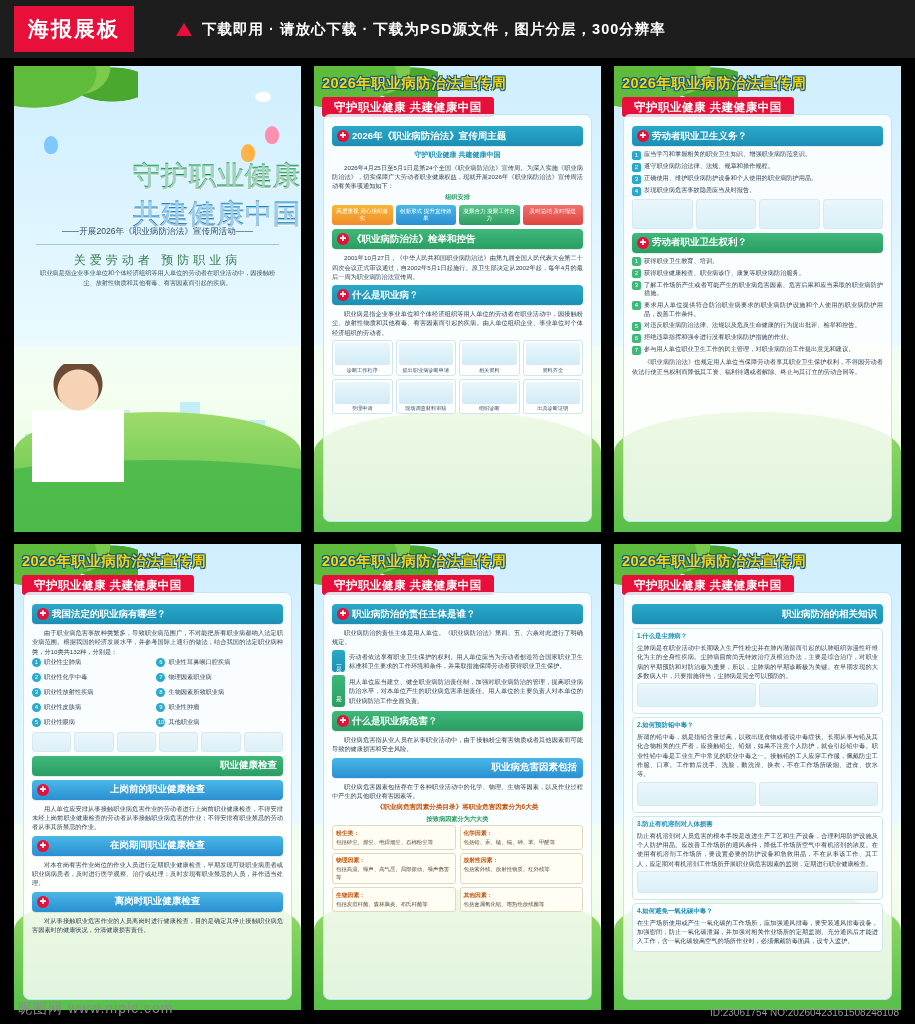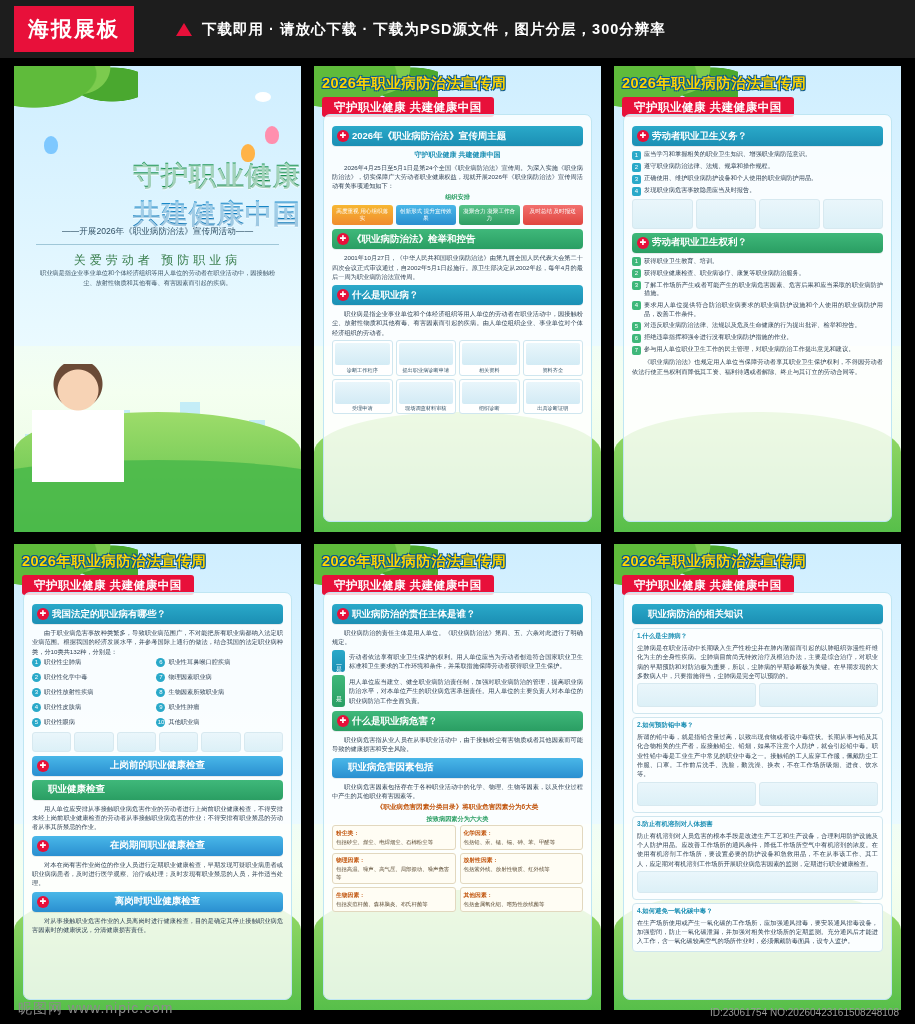--- a/index.html
+++ b/index.html
@@ -78,21 +78,21 @@
     font-size:9.5px; font-weight:bold; padding:3.5px 6px 3.5px 20px;
     position:relative; margin:4px 0 4px;
     box-shadow:0 1px 0 rgba(0,0,0,.08);
   }
   .secbar::before{
     content:"✚"; position:absolute; left:5px; top:50%; transform:translateY(-50%);
     background:#e8103a; color:#fff; width:12px; height:12px; border-radius:50%;
     font-size:8px; line-height:12px; text-align:center;
   }
   .secbar.green{ background:linear-gradient(#3fb87a,#2a9e63); }
-  .secbar.center{ text-align:left; padding-left:16px; }
+  .secbar.center{ text-align:right; padding-left:16px; }
   .secbar.center::before{ display:none; }
   .p { font-size:6.2px; line-height:1.5; color:#2c3e50; text-align:justify; margin:2px 0; }
   .p.ind { text-indent:12px; }
   .numlist { margin:2px 0; }
   .numrow { display:flex; align-items:flex-start; margin-bottom:2.5px; }
   .numrow .n {
     flex:0 0 auto; width:9px; height:9px; border-radius:2px; background:#2aa9c9;
     color:#fff; font-size:6px; line-height:9px; text-align:center; margin-right:3px; margin-top:.5px;
   }
   .numrow .n.g{ background:#3fb87a; }
@@ -400,22 +400,22 @@
       </div>
       <div class="imgrow">
         <div class="imgbox" style="height:20px"></div>
         <div class="imgbox" style="height:20px"></div>
         <div class="imgbox" style="height:20px"></div>
         <div class="imgbox" style="height:20px"></div>
         <div class="imgbox" style="height:20px"></div>
         <div class="imgbox" style="height:20px"></div>
       </div>
 
+      <div class="secbar green center">职业健康检查</div>
       <div class="secbar" style="background:linear-gradient(#49b7e8,#2a8fd0);padding-left:6px;text-align:center;">上岗前的职业健康检查</div>
-      <div class="secbar green center">职业健康检查</div>
       <div class="p ind">用人单位应安排从事接触职业病危害作业的劳动者进行上岗前职业健康检查，不得安排未经上岗前职业健康检查的劳动者从事接触职业病危害的作业；不得安排有职业禁忌的劳动者从事其所禁忌的作业。</div>
       <div class="secbar" style="background:linear-gradient(#49b7e8,#2a8fd0);padding-left:6px;text-align:center;">在岗期间职业健康检查</div>
       <div class="p ind">对本在岗有害作业岗位的作业人员进行定期职业健康检查，早期发现可疑职业病患者或职业病病患者，及时进行医学观察、治疗或处理；及时发现有职业禁忌的人员，并作适当处理。</div>
       <div class="secbar" style="background:linear-gradient(#49b7e8,#2a8fd0);padding-left:6px;text-align:center;">离岗时职业健康检查</div>
       <div class="p ind">对从事接触职业危害作业的人员离岗时进行健康检查，目的是确定其停止接触职业病危害因素时的健康状况，分清健康损害责任。</div>
     </div>
   </div>
 
   <div class="poster">
     <div class="sky"></div>

